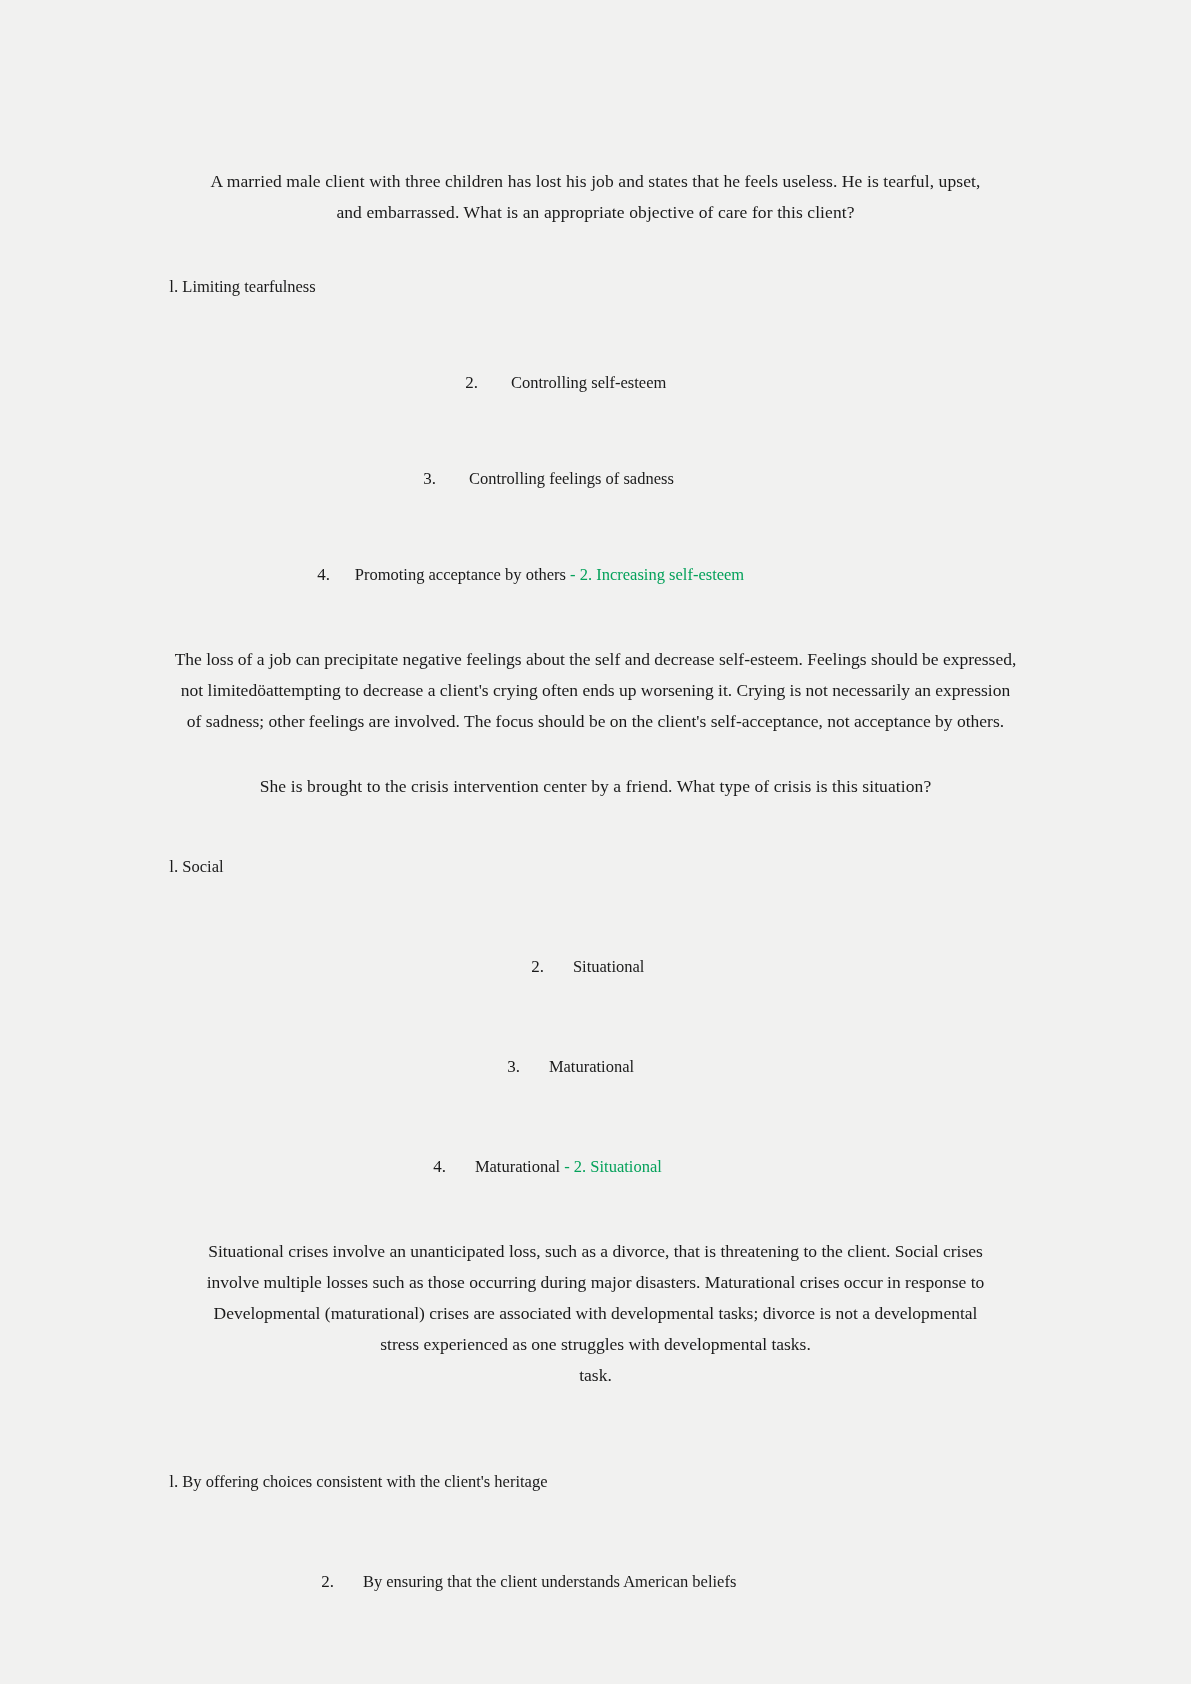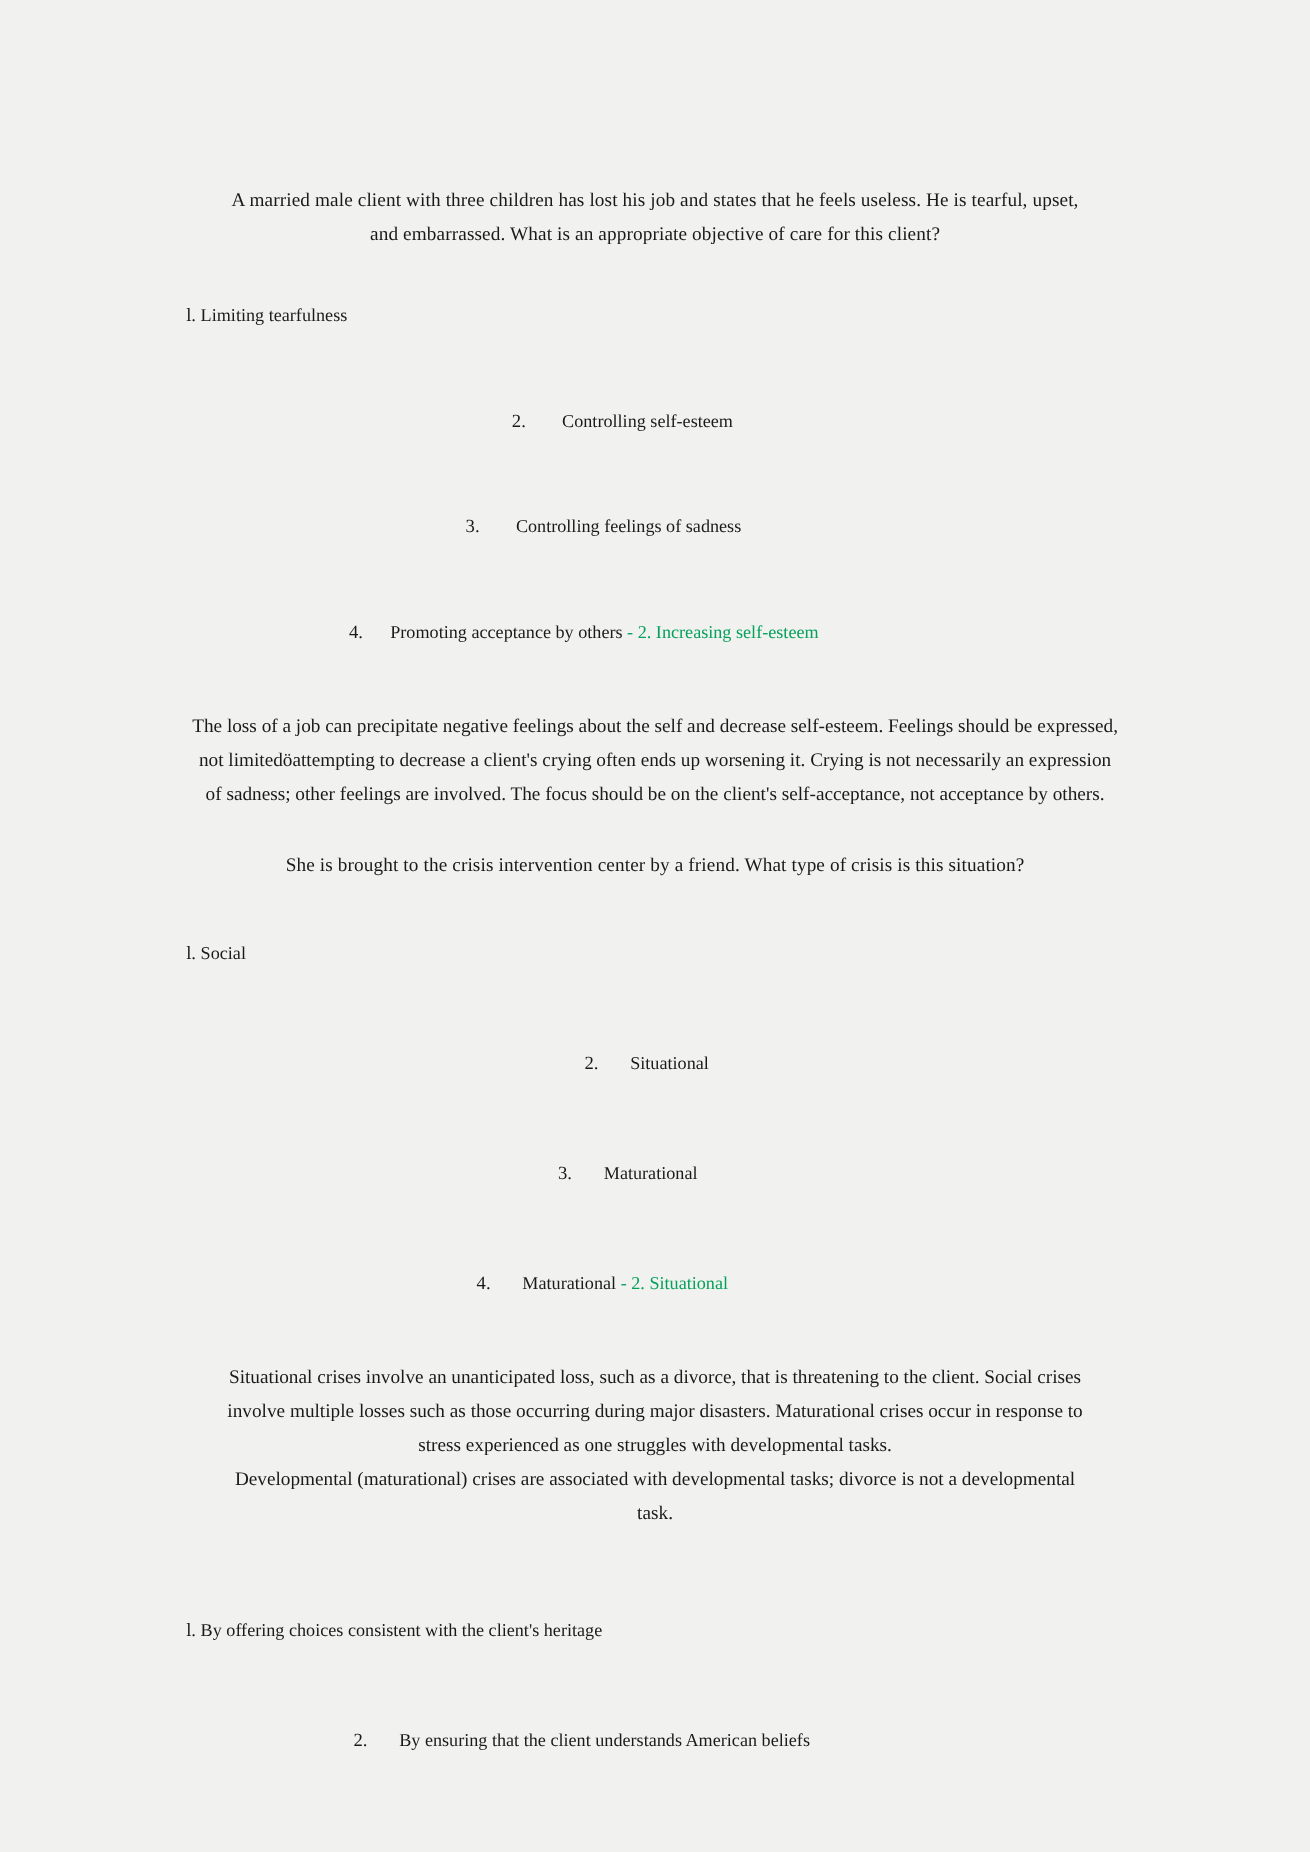--- a/index.html
+++ b/index.html
@@ -155,22 +155,22 @@
         <div class="opt" style="padding-left:264px;">
           <span class="opt-num">4.</span><span>       </span><span class="opt-text">Maturational</span><span class="answer-wrap"> - </span><span class="answer">2. Situational</span>
         </div>
       </div>
 
       <div class="sp-30"></div>
 
       <div class="rationale rationale-mid">
         <div>Situational crises involve an unanticipated loss, such as a divorce, that is threatening to the client. Social crises</div>
         <div>involve multiple losses such as those occurring during major disasters. Maturational crises occur in response to</div>
+        <div>Developmental (maturational) crises are associated with developmental tasks; divorce is not a developmental</div>
         <div>stress experienced as one struggles with developmental tasks.</div>
-        <div>Developmental (maturational) crises are associated with developmental tasks; divorce is not a developmental</div>
         <div>task.</div>
       </div>
     </div>
 
     <div class="sp-30"></div>
 
     <div>
 
       <div class="sp-22"></div>
 

